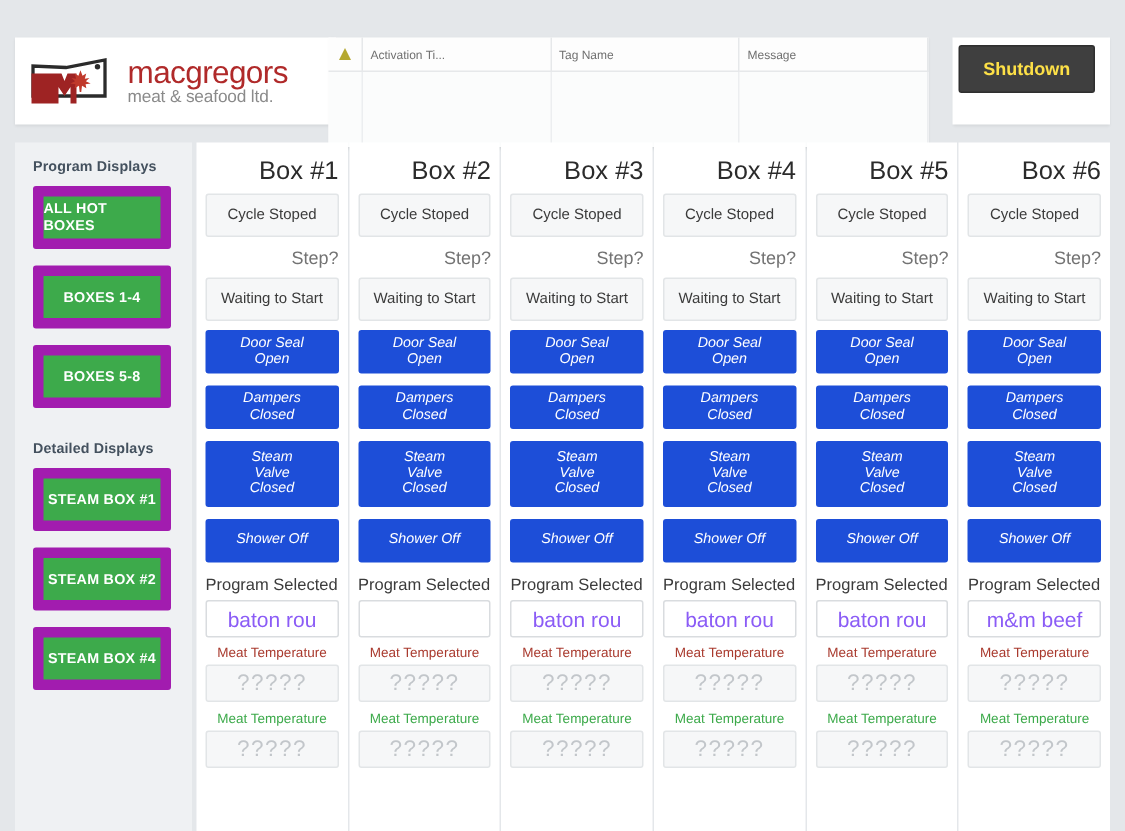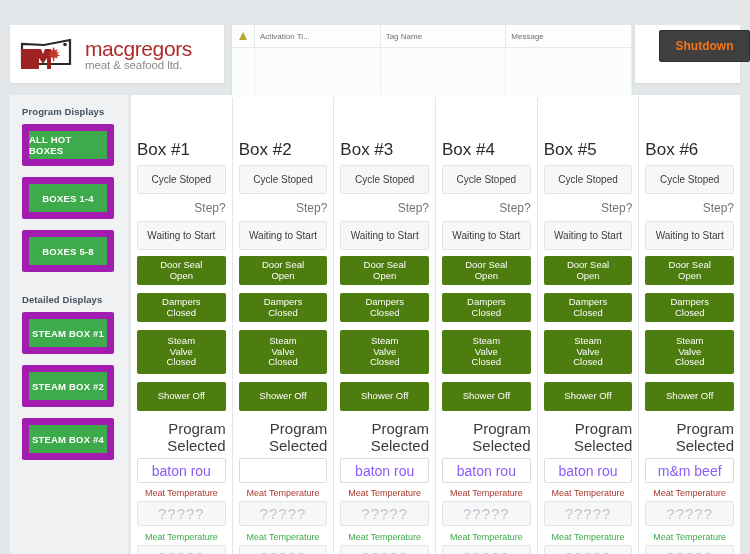--- a/index.html
+++ b/index.html
@@ -55,21 +55,21 @@
     display: block;
     font-size: 11.5px;
     color: #8a8a8a;
     letter-spacing: -0.1px;
     margin-top: 1px;
   }
 
   
   #alarm-panel {
     position: absolute;
-    left: 232px; top: 25px;
+    left: 219px; top: 25px;
     width: 400px; height: 73px;
     background: #ffffff;
     box-shadow: 0 1px 2px rgba(0,0,0,0.08);
     box-sizing: border-box;
   }
   #alarm-table {
     width: 100%;
     height: 100%;
     border-collapse: collapse;
     table-layout: fixed;
@@ -108,26 +108,26 @@
   }
   #shutdown-panel {
     position: absolute;
     left: 635px; top: 25px;
     width: 105px; height: 58px;
     background: #ffffff;
     box-shadow: 0 1px 2px rgba(0,0,0,0.08);
   }
   #shutdown-button {
     position: absolute;
-    left: 24px; top: 5px;
+    left: 4px; top: 5px;
     width: 89px; height: 30px;
     background: #3f3f3f;
     border: 1px solid #2f2f2f;
     border-radius: 2px;
-    color: #f97316;
+    color: #fde047;
     font-size: 12px;
     font-weight: bold;
     display: flex;
     align-items: center;
     justify-content: center;
     cursor: pointer;
   }
 
   
   #sidebar {
@@ -171,26 +171,25 @@
     gap: 1px;
   }
   .box-card {
     width: 101px;
     background: #ffffff;
     box-sizing: border-box;
     padding: 0 6px;
     position: relative;
   }
   .box-title {
-    text-align: left;
+    text-align: right;
     font-size: 17px;
     color: #2b2b2b;
     padding: 9px 0 5px 0;
     font-weight: 400;
-    margin-top: 36px;
   }
   .ro-field {
     height: 29px;
     background: #f6f7f8;
     border: 1px solid #e2e5e7;
     border-radius: 2px;
     color: #3b3b3b;
     font-size: 10px;
     display: flex;
     align-items: center;
@@ -201,38 +200,39 @@
     line-height: 1.1;
   }
   .step-label {
     text-align: right;
     font-size: 12px;
     color: #737373;
     padding: 1px 0 6px 0;
   }
   .status-btn {
     height: 29px;
-    background: #4d7c0f;
+    background: #1d4ed8;
     border-radius: 2px;
     color: #ffffff;
     font-size: 9.5px;
     display: flex;
     align-items: center;
     justify-content: center;
     text-align: center;
     box-sizing: border-box;
     margin-bottom: 8px;
     line-height: 1.15;
     padding: 0 19px;
     cursor: pointer;
+    font-style: italic;
   }
   .status-btn.tall { height: 44px; }
   .prog-label {
-    text-align: right;
-    font-size: 15px;
+    text-align: left;
+    font-size: 11px;
     color: #3b3b3b;
     padding: 1px 0 4px 0;
   }
   .prog-field {
     height: 25px;
     background: #ffffff;
     border: 1px solid #d9dcdf;
     border-radius: 2px;
     color: #8b5cf6;
     font-size: 14px;

